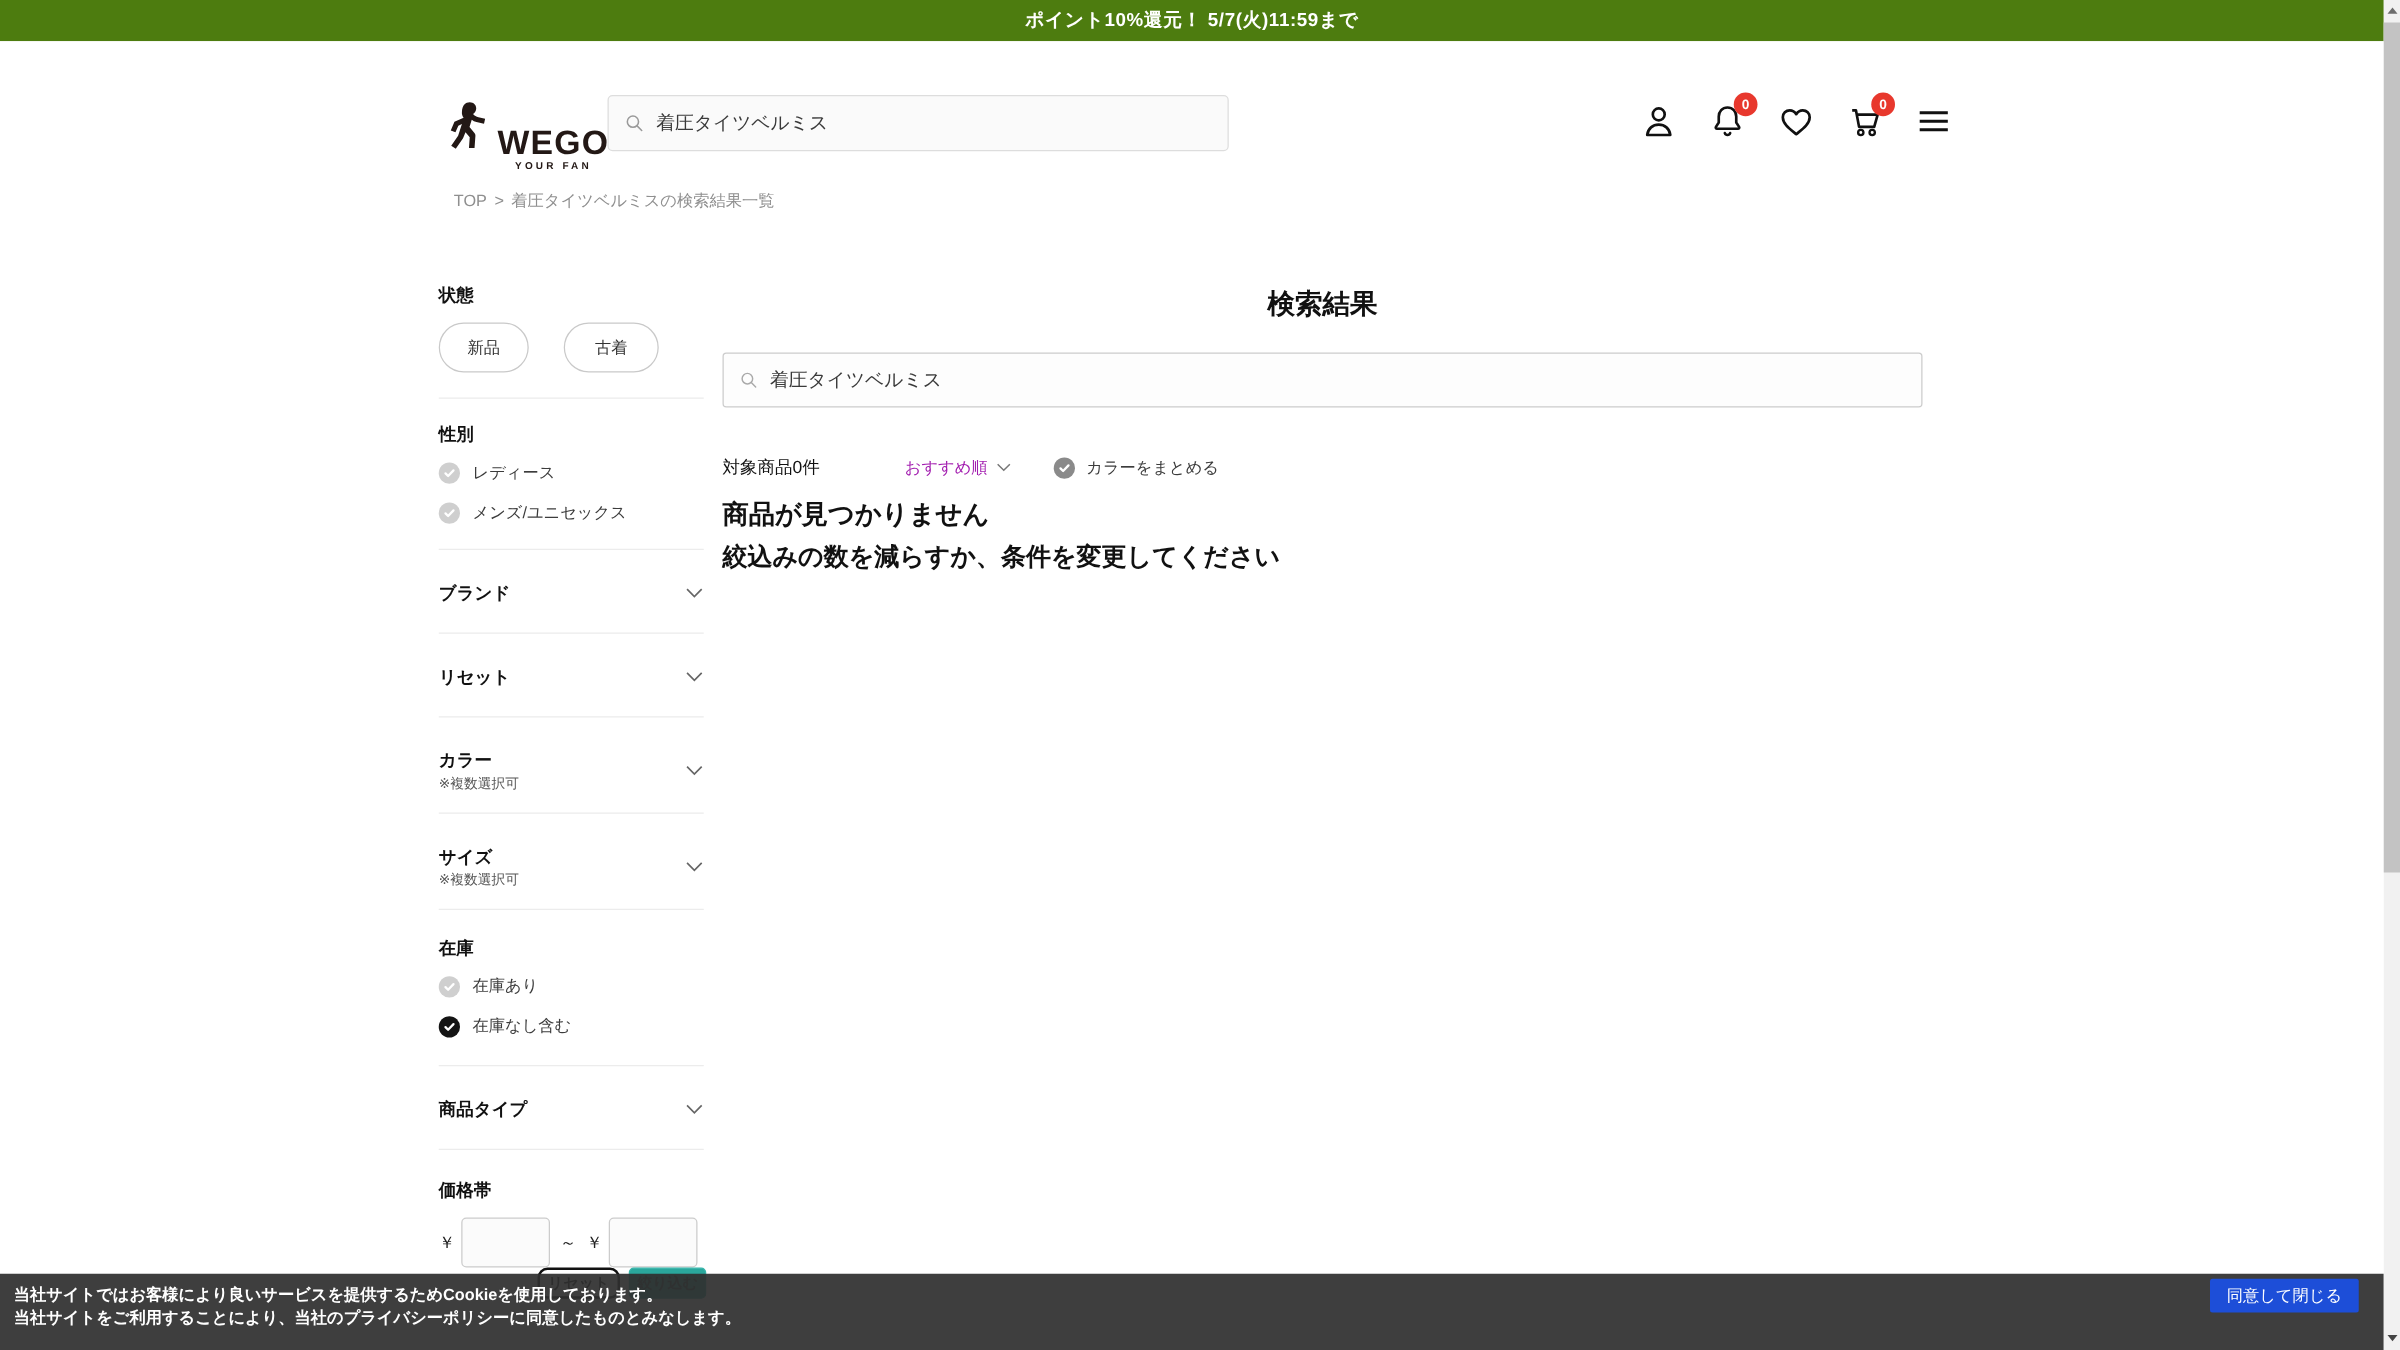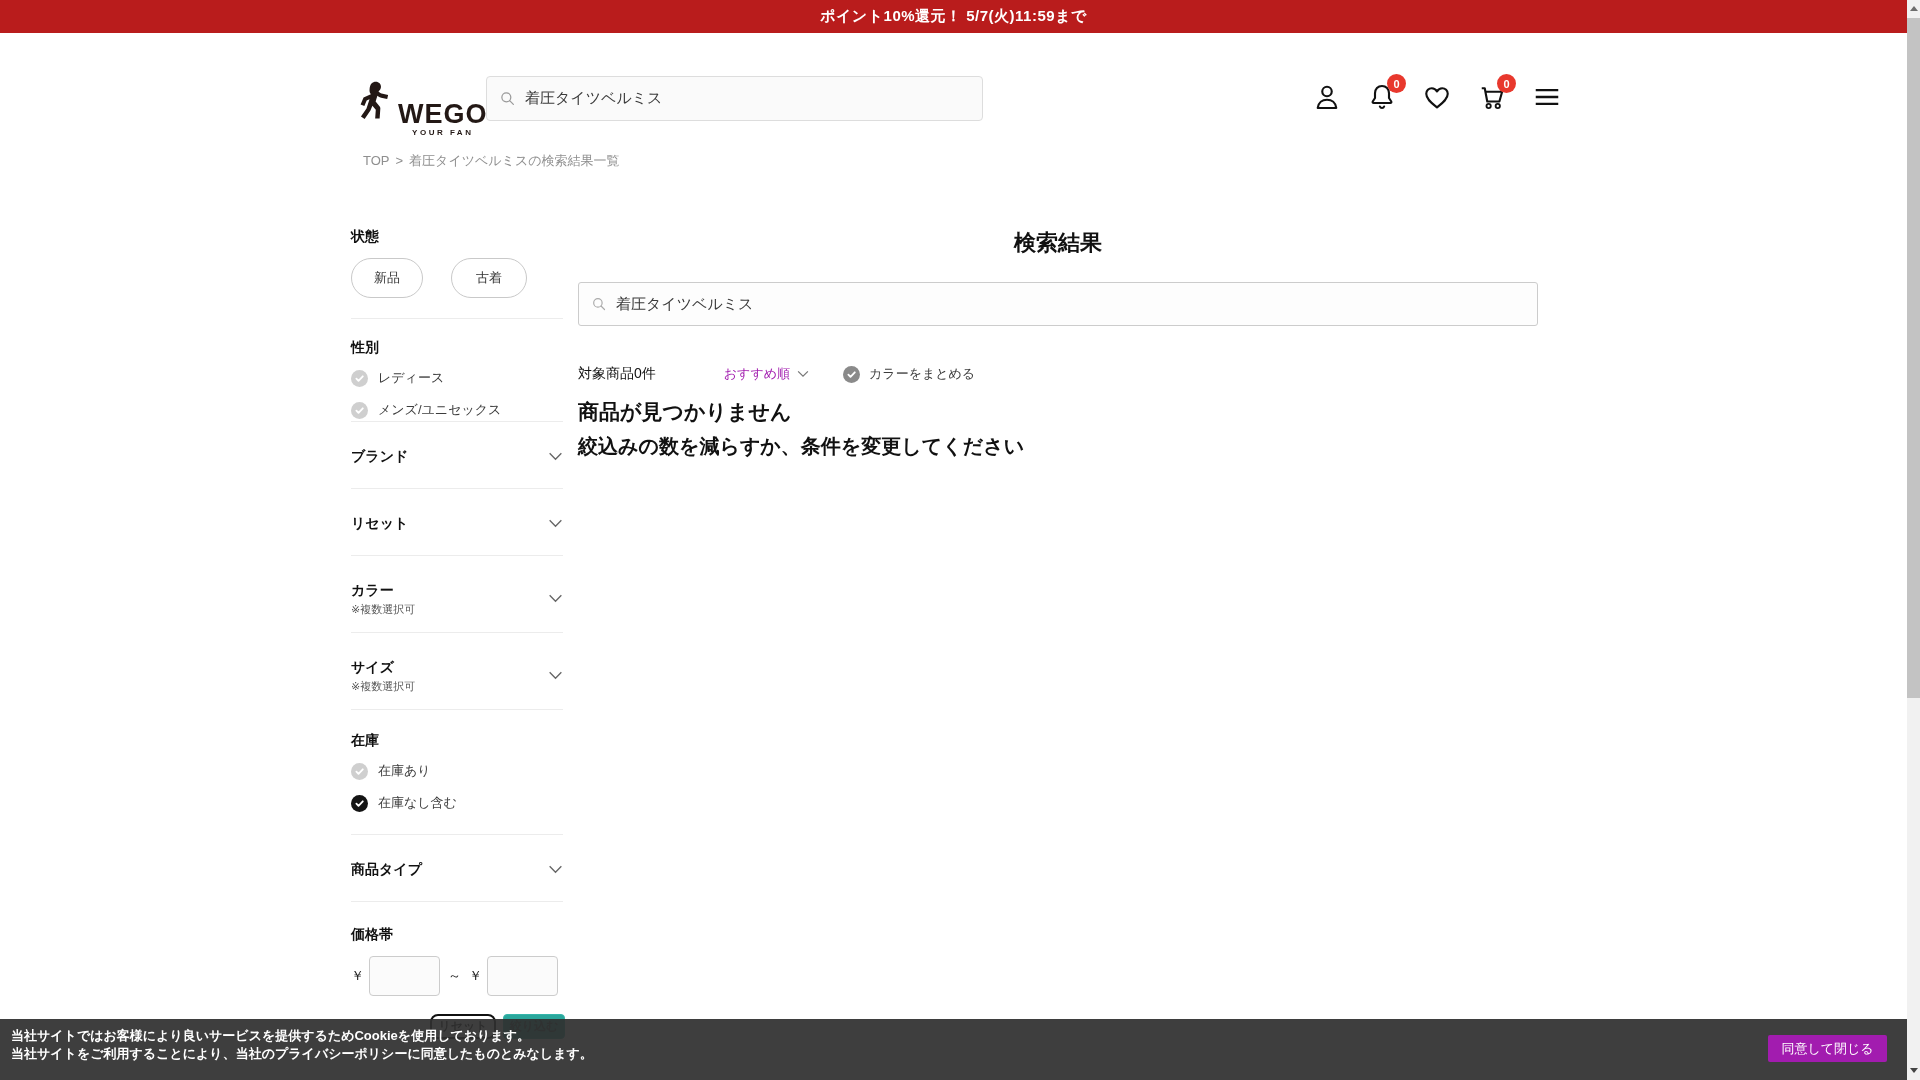--- a/index.html
+++ b/index.html
@@ -1,21 +1,21 @@
 <!DOCTYPE html>
 <html lang="ja"><head>
 <meta charset="utf-8">
 <style>
   * { margin:0; padding:0; box-sizing:border-box; }
   html,body { width:1920px; height:1080px; background:#fff;
     font-family:"Liberation Sans","DejaVu Sans",sans-serif; }
   #app { position:relative; width:1920px; height:1080px; overflow:hidden; background:#fff; }
 
   
-  .promo { position:absolute; left:0; top:0; width:1907px; height:33px; background:#b91c1c;
+  .promo { position:absolute; left:0; top:0; width:1907px; height:33px; background:#4d7c0f;
     color:#fff; display:flex; align-items:center; justify-content:center;
     font-size:15px; font-weight:700; letter-spacing:.5px; cursor:pointer; }
 
   
   header { position:absolute; left:0; top:33px; width:1907px; height:80px; background:#fff; }
   .logo { position:absolute; left:356px; top:40px; display:flex; align-items:center; gap:6px; cursor:pointer; }
   .logo-text { display:flex; flex-direction:column; align-items:center; color:#231815;margin-top:28px; }
   .logo-name { font-size:27px; font-weight:800; letter-spacing:1px; line-height:26px; }
   .logo-tag  { font-size:8px; font-weight:700; letter-spacing:2.5px; margin-top:1px; }
   .search-box { position:absolute; left:486px; top:43px; width:497px; height:45px;
@@ -38,21 +38,21 @@
   
   .sidebar { position:absolute; left:351px; top:226px; width:212px; }
   .s-sec { border-bottom:1px solid #ececec; }
   .s-head { font-size:14px; font-weight:700; color:#111; line-height:20px; }
   .s-note { font-size:11px; color:#555; margin-top:2px; line-height:14px; }
   .sec-cond { padding-bottom:20px; }
   .pill-row { display:flex; gap:28px; margin-top:12px; }
   .pill { height:40px; border:1px solid #c9c9c9; border-radius:20px; background:#fff;
     font-size:13px; color:#333; cursor:pointer; font-family:inherit; }
   .pill.p1 { width:72px; } .pill.p2 { width:76px; }
-  .sec-checks { padding-top:18px; }
+  .sec-checks { padding-top:18px; padding-bottom:18px; }
   .chk-row { display:flex; align-items:center; gap:10px; margin-top:10px; height:22px; cursor:pointer; }
   .chk-row .lbl { font-size:13px; color:#3c3c3c; }
   .check { width:17px; height:17px; border-radius:50%; display:inline-flex;
     align-items:center; justify-content:center; flex:none; }
   .check.light { background:#cfcfcf; } .check.mid { background:#8a8a8a; } .check.dark { background:#141414; }
   .sec-fold { padding:24px 0 22px; display:flex; align-items:center; justify-content:space-between; cursor:pointer; }
   .sec-fold2 { padding:24px 0 16px; display:flex; align-items:center; justify-content:space-between; cursor:pointer; }
   .sec-price { padding-top:22px; border-bottom:none; }
   .price-row { display:flex; align-items:center; margin-top:12px; gap:5px; }
   .yen { font-size:13px; color:#222; } .tilde { font-size:13px; color:#222; margin:0 3px; }
@@ -82,22 +82,22 @@
   .empty { margin-top:14px; }
   .empty .l1 { font-size:21px; font-weight:700; color:#111; line-height:28px; }
   .empty .l2 { font-size:20px; font-weight:700; color:#111; line-height:27px; margin-top:7px; }
 
   
   .cookie { position:absolute; left:0; top:1019px; width:1907px; height:61px;
     background:rgba(47,47,47,.93); z-index:10; }
   .cookie .txt { position:absolute; left:11px; top:8px; color:#fff; font-size:13px;
     font-weight:600; line-height:18px; }
   .cookie a { color:#fff; cursor:pointer; }
-  .btn-accept { position:absolute; right:20px; top:16px; width:119px; height:27px;
-    background:#a21caf; color:#fff; border:none; border-radius:2px; font-size:13px;
+  .btn-accept { position:absolute; right:20px; top:4px; width:119px; height:27px;
+    background:#1d4ed8; color:#fff; border:none; border-radius:2px; font-size:13px;
     cursor:pointer; font-family:inherit; }
 
   
   .sbar { position:absolute; right:0; top:0; width:13px; height:1080px; background:#f1f1f1; z-index:20; }
   .sbar .thumb { position:absolute; left:0; top:18px; width:13px; height:680px; background:#c3c3c3; }
   .arr { position:absolute; left:3px; width:0; height:0; border-left:4px solid transparent; border-right:4px solid transparent; }
   .arr.up { top:6px; border-bottom:5px solid #6d6d6d; }
   .arr.down { top:1068px; border-top:5px solid #444; }
 
   svg { display:block; }

